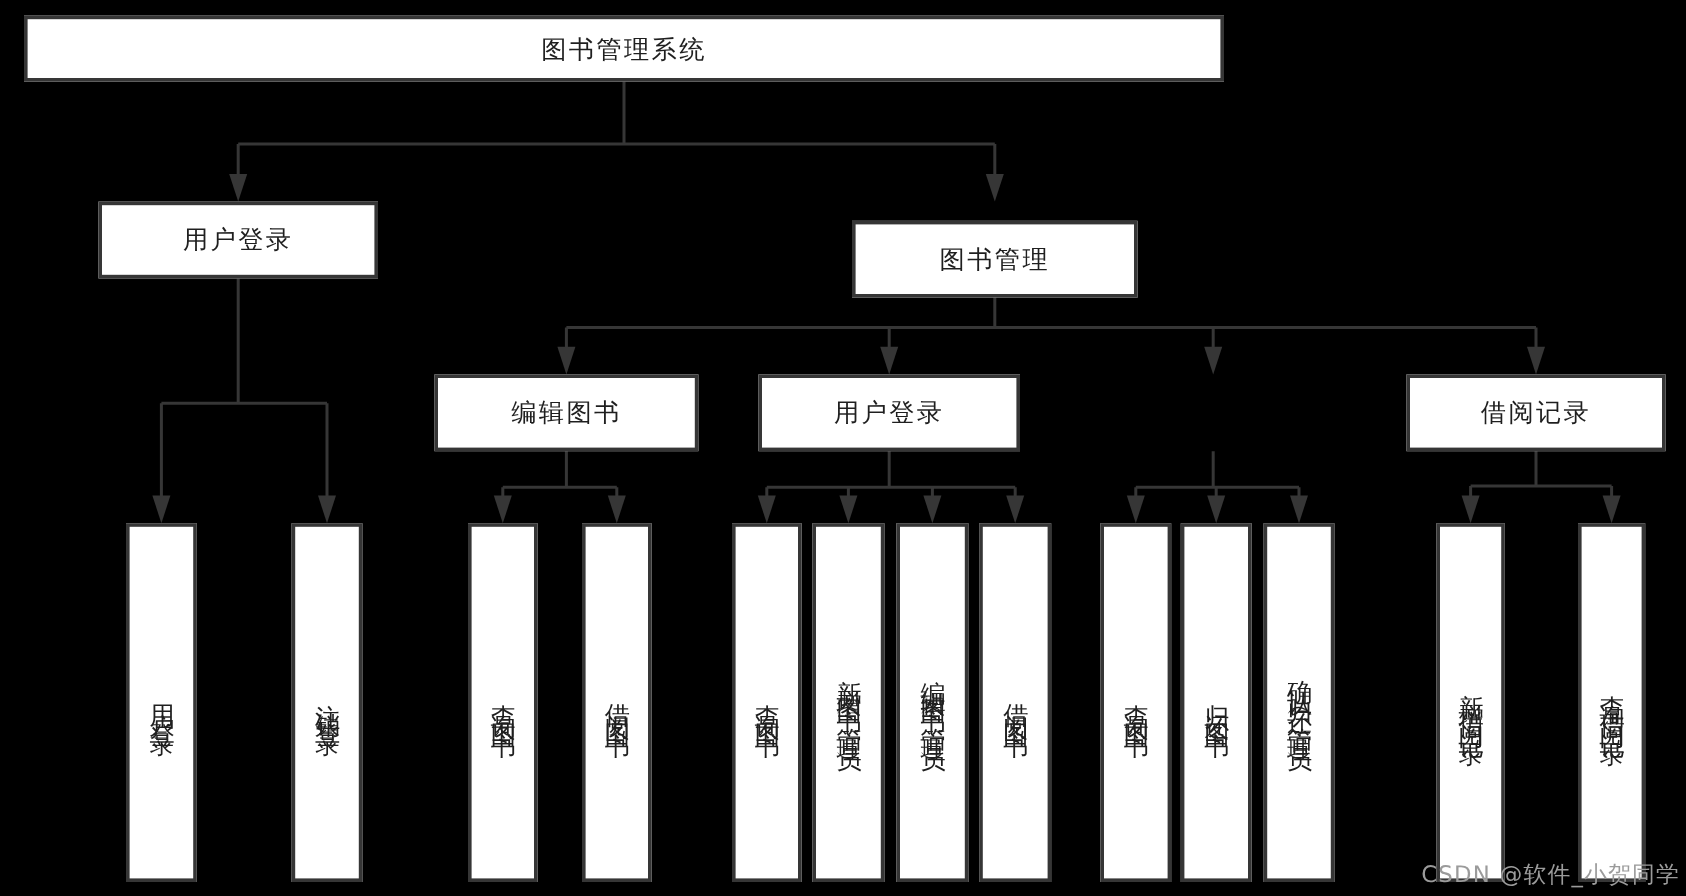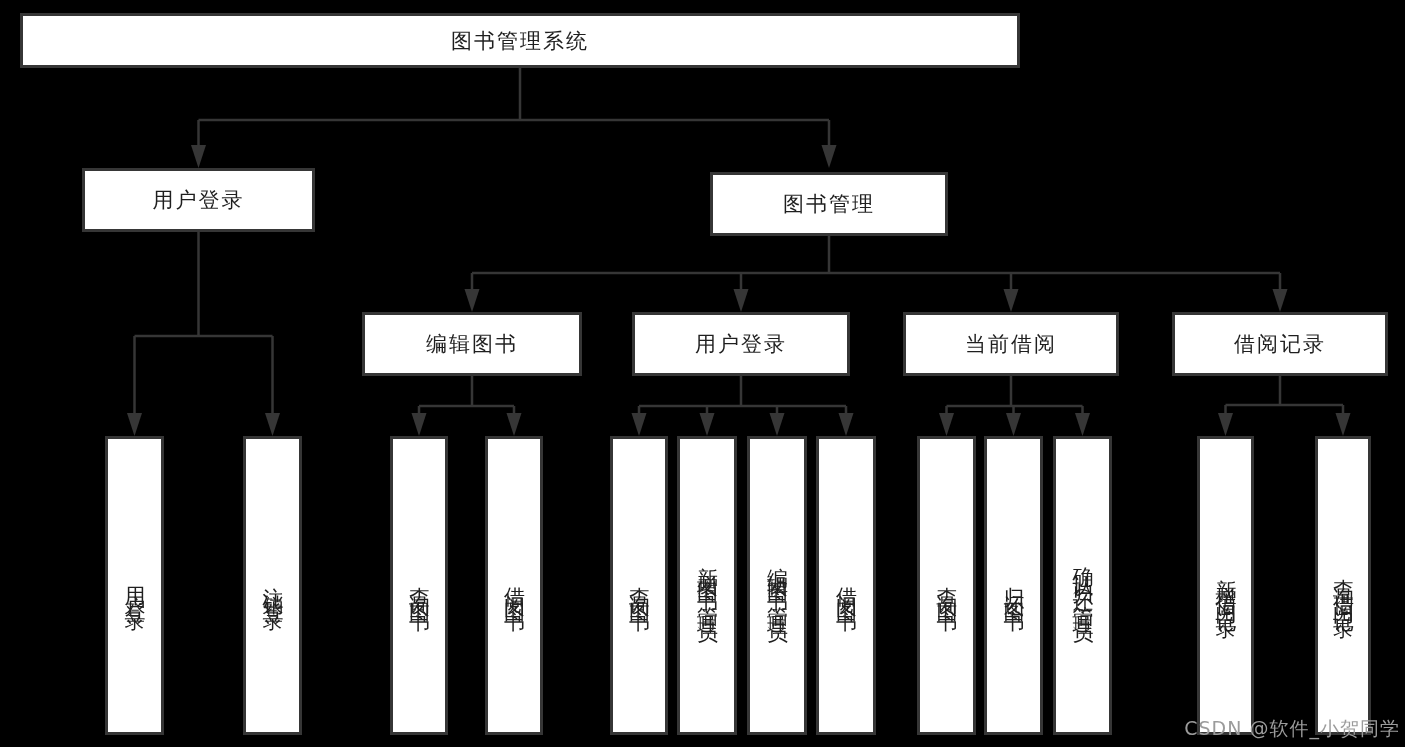--- a/index.html
+++ b/index.html
@@ -68,32 +68,29 @@
     </g>
   </svg>
 
   <div class="node h-node" style="left:20px;top:13px;width:1000px;height:55px">
     <span>图书管理系统</span>
   </div>
 
   <div class="node h-node" style="left:82px;top:168px;width:233px;height:64px">
     <span>用户登录</span>
   </div>
-  <div class="node h-node" style="left:710px;top:172px;width:238px;height:64px">
+  <div class="node h-node" style="left:710px;top:184px;width:238px;height:64px">
     <span>图书管理</span>
   </div>
 
   <div class="node h-node" style="left:362px;top:312px;width:220px;height:64px">
     <span>编辑图书</span>
   </div>
   <div class="node h-node" style="left:632px;top:312px;width:218px;height:64px">
     <span>用户登录</span>
-  </div>
-  <div class="node h-node" style="left:903px;top:312px;width:216px;height:64px">
-    <span>当前借阅</span>
   </div>
   <div class="node h-node" style="left:1172px;top:312px;width:216px;height:64px">
     <span>借阅记录</span>
   </div>
 
   <div class="node leaf" style="left:105px;top:436px;width:59px;height:299px">
     <span>用户登录</span>
   </div>
   <div class="node leaf" style="left:243px;top:436px;width:59px;height:299px">
     <span>注销登录</span>

